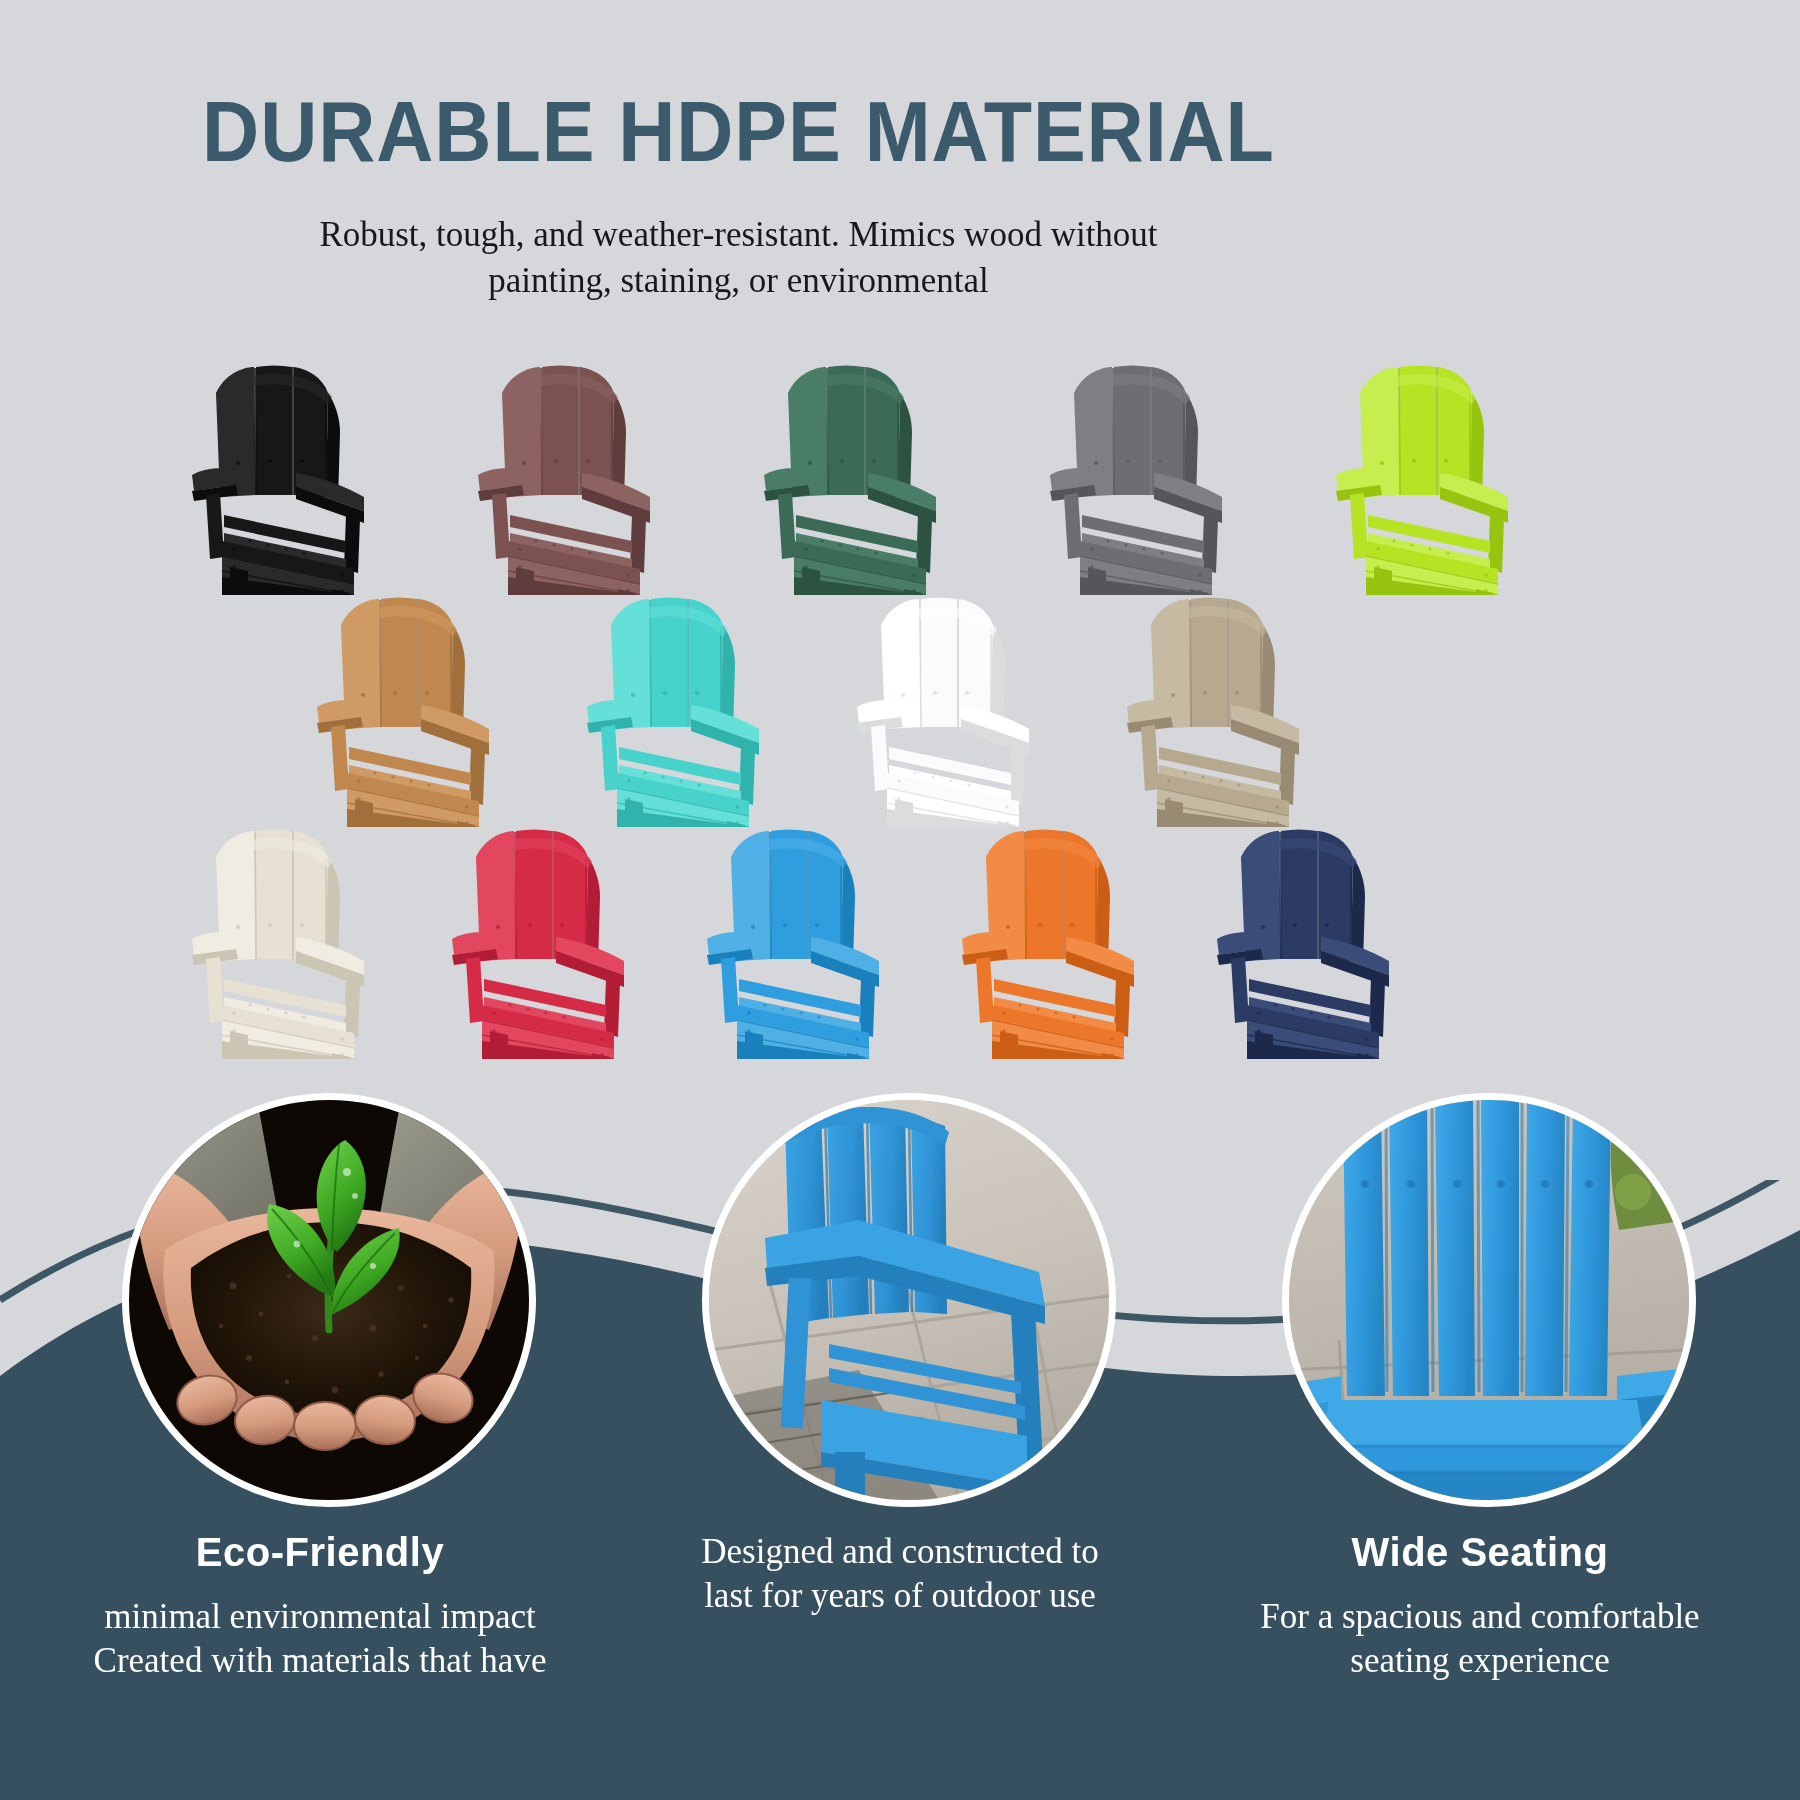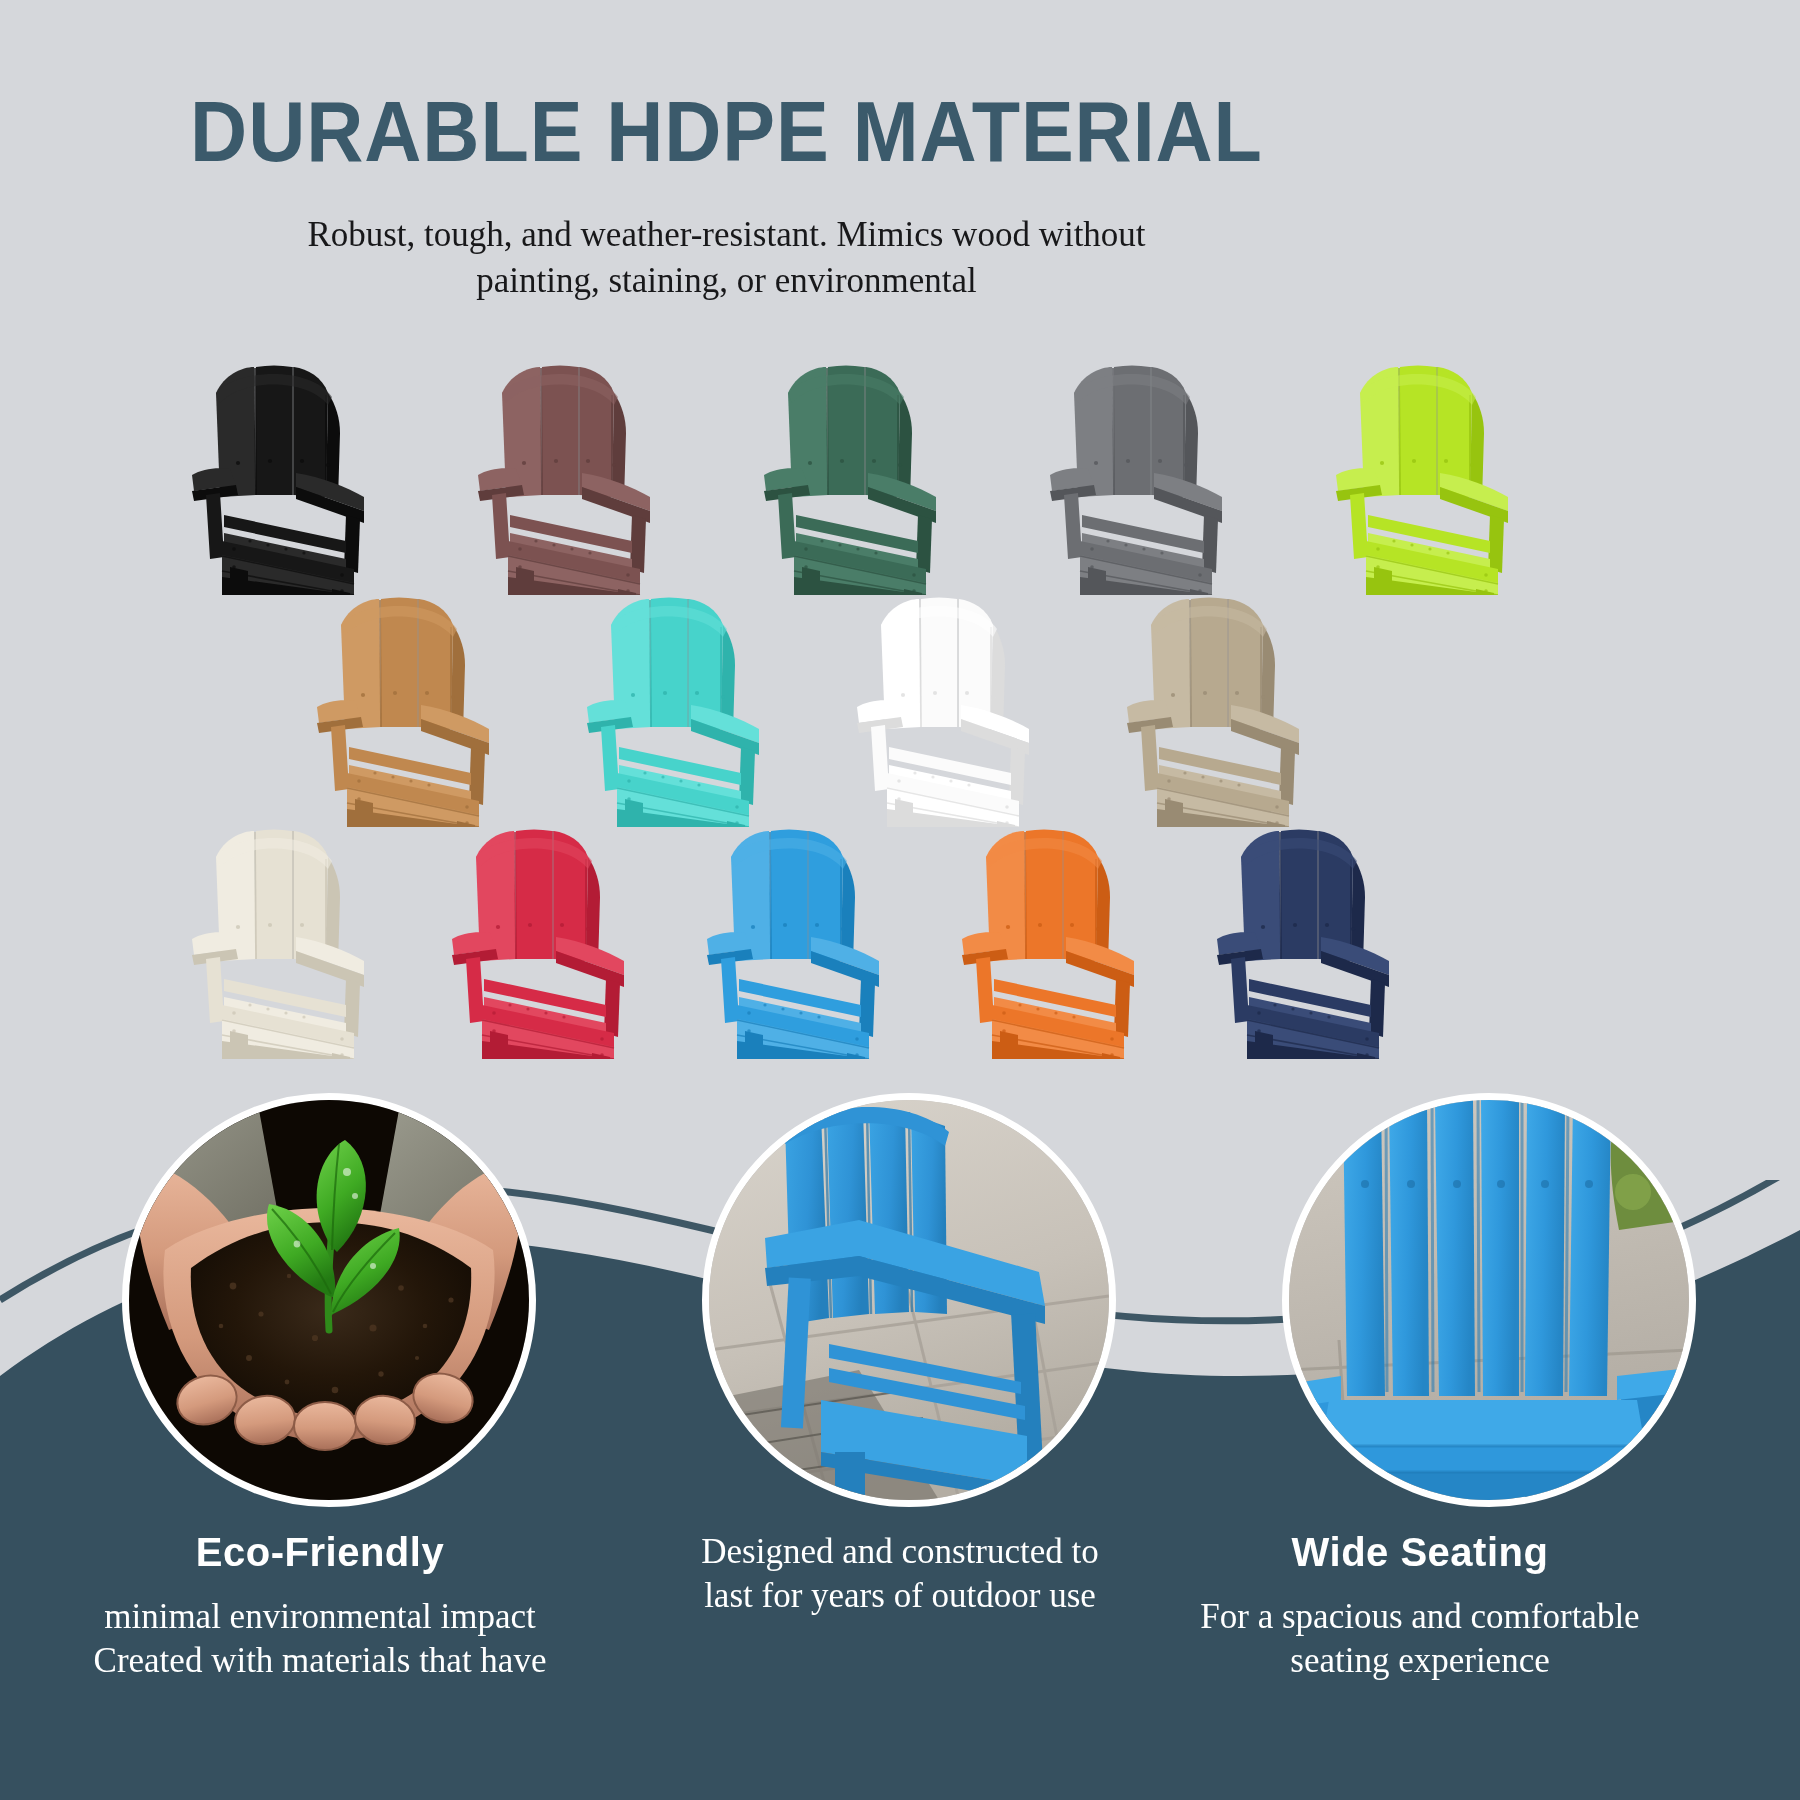--- a/index.html
+++ b/index.html
@@ -6,21 +6,21 @@
   body{
     width:1800px;height:1800px;
     background:#d5d7db;
     font-family:"Liberation Sans",sans-serif;
     overflow:hidden;
     position:relative;
   }
   #stage{position:absolute;inset:0;width:1800px;height:1800px;overflow:hidden;}
 
   
-  .header{position:absolute;left:0;top:0;width:1453px;text-align:center;}
+  .header{position:absolute;left:12px;top:0;width:1453px;text-align:center;}
   .title{
     font-family:"Liberation Sans",sans-serif;
     font-weight:bold;
     font-size:86px;
     letter-spacing:1px;
     color:#3b5a6b;
     margin-top:88px;
     line-height:1;
     transform:scaleX(.92);
   }
@@ -1236,21 +1236,21 @@
           <div>minimal environmental impact</div>
           <div>Created with materials that have</div>
         </div>
       </div>
       <div class="feat" style="left: 620px;">
         <div class="fb">
           <div>Designed and constructed to</div>
           <div>last for years of outdoor use</div>
         </div>
       </div>
-      <div class="feat" style="left: 1140px;">
+      <div class="feat" style="left: 1200px;">
         <div class="fh">Wide Seating</div>
         <div class="fb">
           <div>For a spacious and comfortable</div>
           <div>seating experience</div>
         </div>
       </div>
     </div>
 
 </div>
 

